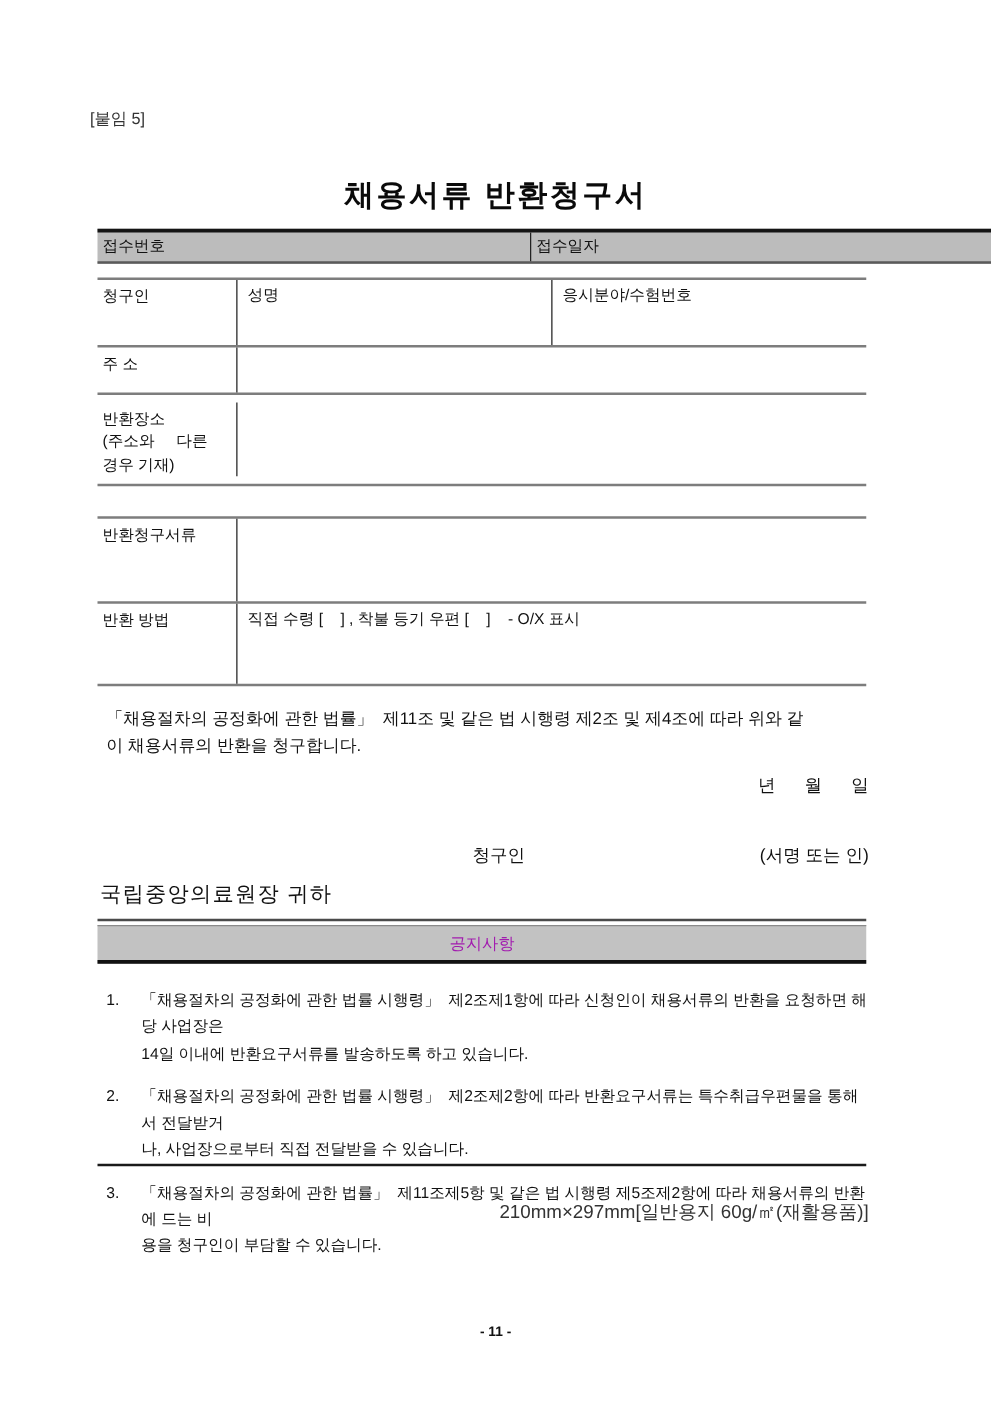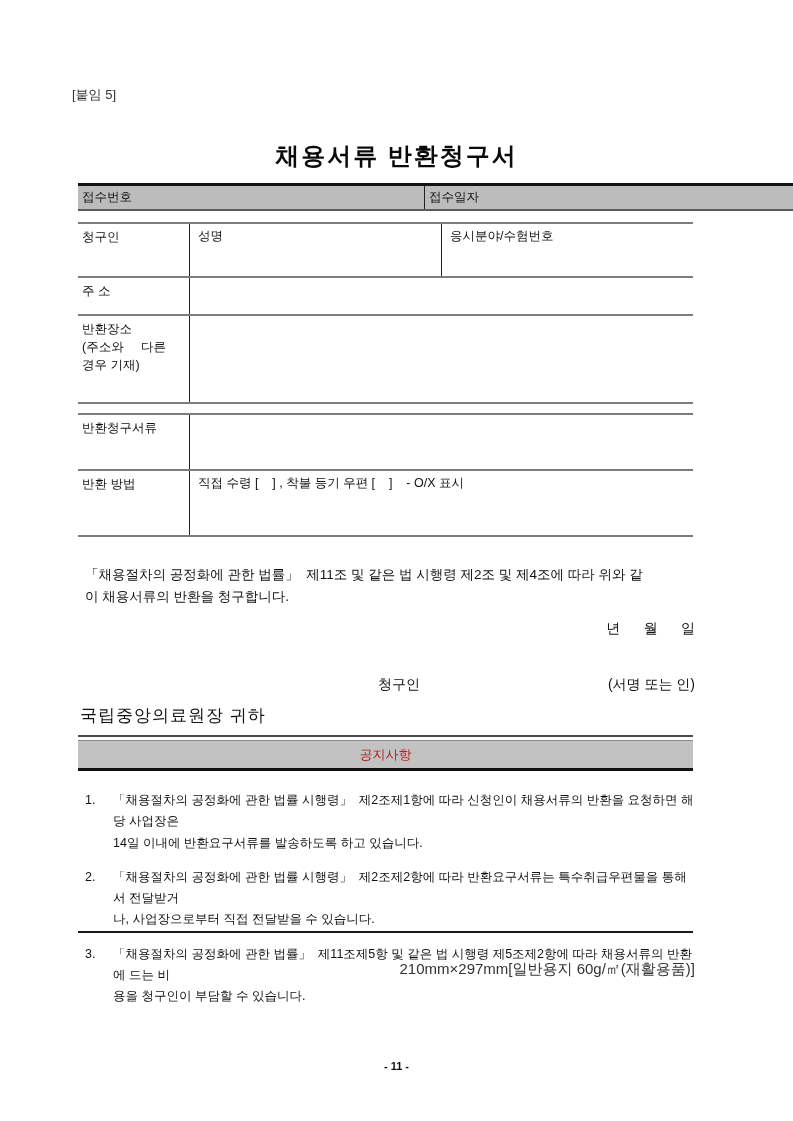--- a/index.html
+++ b/index.html
@@ -39,39 +39,39 @@
   .tbl-main2 { position:absolute; left:78px; top:413px; width:615px; border-top:2px solid #7d7d7d; }
   .trow { display:flex; border-bottom:2px solid #7d7d7d; }
   .trow .lbl {
     width:112px; border-right:1px solid #222;
     font-size:12.5px; padding:4px 4px 0 4px; line-height:1.45; color:#111;
   }
   .trow .val { flex:1; font-size:12.5px; padding:4px 6px 0 8px; color:#111; }
   .row-applicant { height:54px; }
   .row-applicant .name-cell { width:235px; border-right:1px solid #222; }
   .row-address { height:38px; }
-  .row-place { height:88px; }
-  .row-docs { height:56px; }
+  .row-place { height:73px;align-items:center; }
+  .row-docs { height:68px; }
   .row-method { height:66px; }
 
   
   .decl-par { position:absolute; left:85px; top:564px; width:610px; font-size:13.5px; line-height:1.65; color:#111; }
   .date-line { position:absolute; right:98px; top:620px; font-size:14px; color:#111; text-align:right; }
   .sig-row { position:absolute; left:78px; top:676px; width:617px; font-size:14px; color:#111; }
   .sig-row .signer { position:absolute; left:300px; top:0; }
   .sig-row .note { position:absolute; right:0; top:0; }
   .recipient { position:absolute; left:80px; top:704px; font-size:17px; letter-spacing:1px; color:#111; }
 
   
   .banner-rule { position:absolute; left:78px; top:735px; width:615px; height:2px; background:#4a4a4a; }
   .banner {
     position:absolute; left:78px; top:740px; width:615px; height:31px;
     background:#c2c2c2; border-top:1px solid #8a8a8a; border-bottom:3px solid #111111;
     display:flex; align-items:center; justify-content:center;
-    font-size:13px; color:#b91c1c;
+    font-size:13px; color:#a21caf;
   }
 
   
   .notice-list { position:absolute; left:85px; top:790px; width:610px; }
   .n-item { display:flex; margin-bottom:13px; font-size:12.5px; line-height:1.7; color:#111; }
   .n-item .num { width:28px; flex:none; }
   .n-item .txt { flex:1; }
 
   .bottom-rule { position:absolute; left:78px; top:931px; width:615px; height:2px; background:#1a1a1a; }
   .paper-spec { position:absolute; right:98px; top:960px; font-size:15px; color:#333; }

